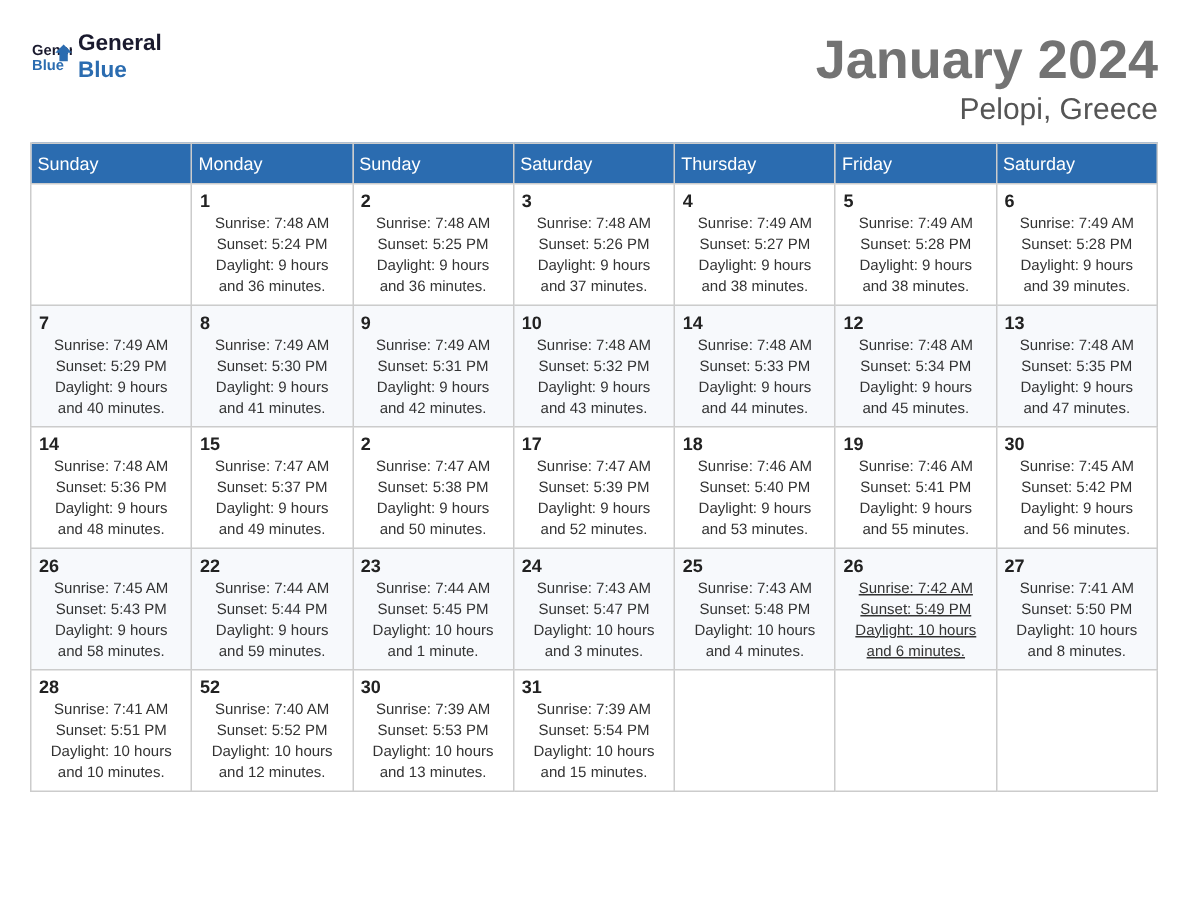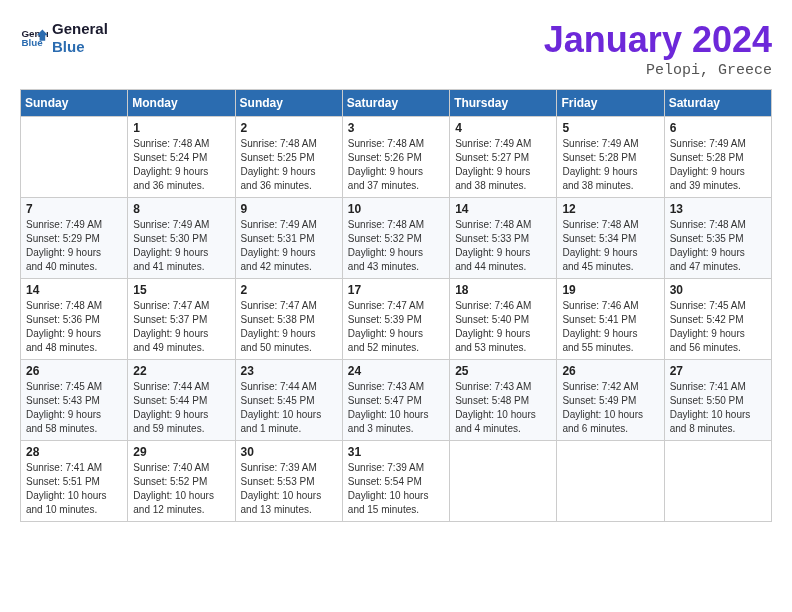--- a/index.html
+++ b/index.html
@@ -24,42 +24,41 @@
     .logo-icon {
       width: 28px;
       height: 28px;
     }
     .title-block {
       text-align: right;
     }
     .month-title {
       font-size: 36px;
       font-weight: bold;
-      color: #6d28d9;
+      color: #737373;
       line-height: 1.1;
       text-align: center;
     }
     .location {
-      font-size: 15px;
+      font-size: 20px;
       color: #555;
       margin-top: 2px;
-      font-family: Liberation Mono, monospace;
     }
     .calendar {
       width: 100%;
       border-collapse: collapse;
       font-size: 11px;
     }
     .calendar th {
       background-color: #2b6cb0;
       color: #fff;
       padding: 6px 4px;
       text-align: left;
       font-size: 12px;
-      font-weight: bold;
+      font-weight: normal;
       border: 1px solid #ccc;
     }
     .calendar td {
       border: 1px solid #ccc;
       vertical-align: top;
       padding: 4px 5px;
       width: calc(100% / 7);
       height: 80px;
       background: #fff;
     }
@@ -69,20 +68,21 @@
     .day-number {
       font-weight: bold;
       font-size: 12px;
       margin-bottom: 2px;
       color: #222;
     }
     .day-info {
       color: #333;
       font-size: 10px;
       line-height: 1.4;
+      text-align: center;
     }
     .empty-cell {
       background: #fff !important;
     }
   </style>
 </head>
 <body>
 
 <div class="header">
   <div class="logo">
@@ -293,21 +293,21 @@
         </td>
         <td>
           <div class="day-number">25</div>
           <div class="day-info" style="white-space: pre-line;">Sunrise: 7:43 AM
 Sunset: 5:48 PM
 Daylight: 10 hours
 and 4 minutes.</div>
         </td>
         <td>
           <div class="day-number">26</div>
-          <div class="day-info" style="white-space: pre-line;">Sunrise: 7:42 AM
+          <div class="day-info" style="white-space: pre-line; text-decoration: underline;">Sunrise: 7:42 AM
 Sunset: 5:49 PM
 Daylight: 10 hours
 and 6 minutes.</div>
         </td>
         <td>
           <div class="day-number">27</div>
           <div class="day-info" style="white-space: pre-line;">Sunrise: 7:41 AM
 Sunset: 5:50 PM
 Daylight: 10 hours
 and 8 minutes.</div>
@@ -315,21 +315,21 @@
       </tr>
       <tr>
         <td>
           <div class="day-number">28</div>
           <div class="day-info" style="white-space: pre-line;">Sunrise: 7:41 AM
 Sunset: 5:51 PM
 Daylight: 10 hours
 and 10 minutes.</div>
         </td>
         <td>
-          <div class="day-number">29</div>
+          <div class="day-number">52</div>
           <div class="day-info" style="white-space: pre-line;">Sunrise: 7:40 AM
 Sunset: 5:52 PM
 Daylight: 10 hours
 and 12 minutes.</div>
         </td>
         <td>
           <div class="day-number">30</div>
           <div class="day-info" style="white-space: pre-line;">Sunrise: 7:39 AM
 Sunset: 5:53 PM
 Daylight: 10 hours

